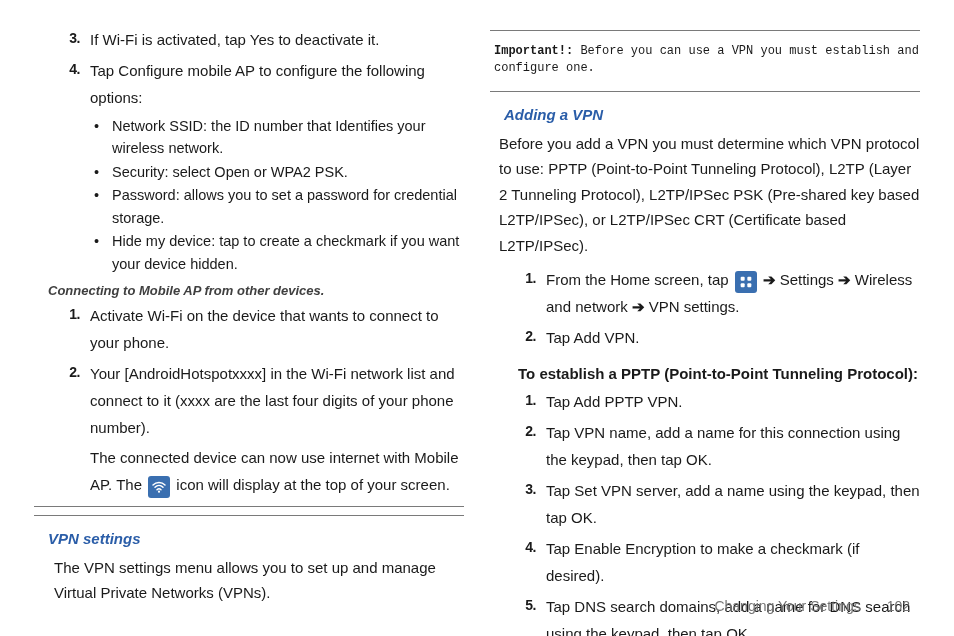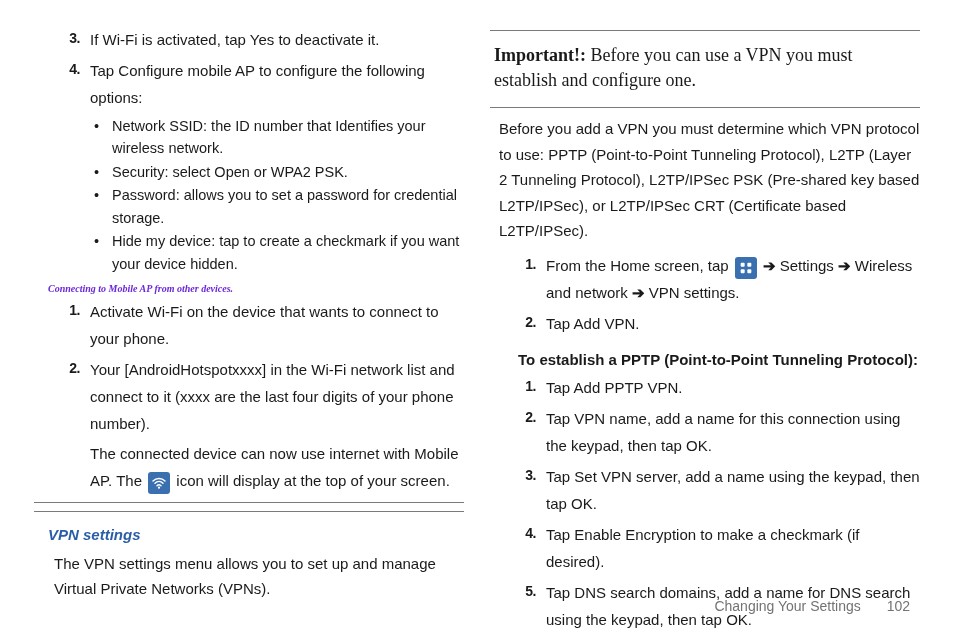--- a/index.html
+++ b/index.html
@@ -20,27 +20,27 @@
   .col-right{flex:1}
   
   .num-row{display:flex;gap:10px;margin:4px 0 4px 28px;line-height:1.8}
   .num{font-family:"Arial Black","Arial Bold",Arial,sans-serif;font-weight:900;font-size:14px;min-width:18px;text-align:right;letter-spacing:-0.5px}
   .txt{flex:1}
   
   .bul-row{display:flex;gap:8px;margin:1px 0 1px 60px;line-height:1.55;font-stretch:condensed;font-family:"Arial Narrow",Arial,sans-serif;font-size:14.5px}
   .bul{min-width:10px}
   
   .h-blue{color:#2a5da8;font-weight:bold;font-style:italic;margin:14px 0 6px 14px}
-  .h-blue-sm{color:#6d28d9;font-weight:bold;font-style:italic;font-size:10px;font-family:Liberation Serif, serif;font-stretch:condensed;margin:8px 0 4px 14px}
+  .h-blue-sm{color:#404040;font-weight:bold;font-style:italic;font-size:13px;font-family:Liberation Sans, sans-serif;font-stretch:condensed;margin:8px 0 4px 14px}
   
   .para{margin:8px 0 8px 20px;line-height:1.7}
   .sub-para{margin:4px 0 2px 56px;line-height:1.75}
   
   .rule{border-top:1px solid #7a7a7a;margin:8px 0}
-  .note{font-family:Liberation Serif, serif;font-stretch:condensed;font-size:18px;line-height:1.4;padding:4px 0 6px 0}
+  .note{font-family:Liberation Mono, monospace;font-stretch:condensed;font-size:12px;line-height:1.4;padding:4px 0 6px 0}
   .note b{font-weight:bold}
   .indent-note{padding-left:46px;text-indent:-34px}
   
   b{font-weight:normal}
   
   .icon{display:inline-flex;align-items:center;justify-content:center;width:22px;height:22px;background:#3a6fb0;border-radius:3px;vertical-align:-5px;margin:0 2px}
   .icon svg{width:16px;height:16px}
   .arrow{font-weight:bold}
   
   .h-black{font-weight:bold;margin:14px 0 6px 28px}
@@ -121,20 +121,21 @@
   </div>
 
   <div class="col col-right">
 
     <div class="rule"></div>
     <div class="note" style="padding-left:4px">
       <b>Important!: </b><span>Before you can use a VPN you must establish and configure one.</span>
     </div>
     <div class="rule"></div>
 
+    <div class="h-blue">Adding a VPN</div>
     <div class="para" style="margin-left:9px">Before you add a VPN you must determine which VPN protocol to use: PPTP (Point-to-Point Tunneling Protocol), L2TP (Layer 2 Tunneling Protocol), L2TP/IPSec PSK (Pre-shared key based L2TP/IPSec), or L2TP/IPSec CRT (Certificate based L2TP/IPSec).</div>
 
     <div class="num-row">
       <div class="num">1.</div>
       <div class="txt">
         <span>From the Home screen, tap </span><span class="icon">
             <svg viewBox="0 0 24 24">
               <rect x="4" y="4" width="6" height="6" rx="1.5" fill="#fff"></rect>
               <rect x="14" y="4" width="6" height="6" rx="1.5" fill="#fff"></rect>
               <rect x="4" y="14" width="6" height="6" rx="1.5" fill="#fff"></rect>

